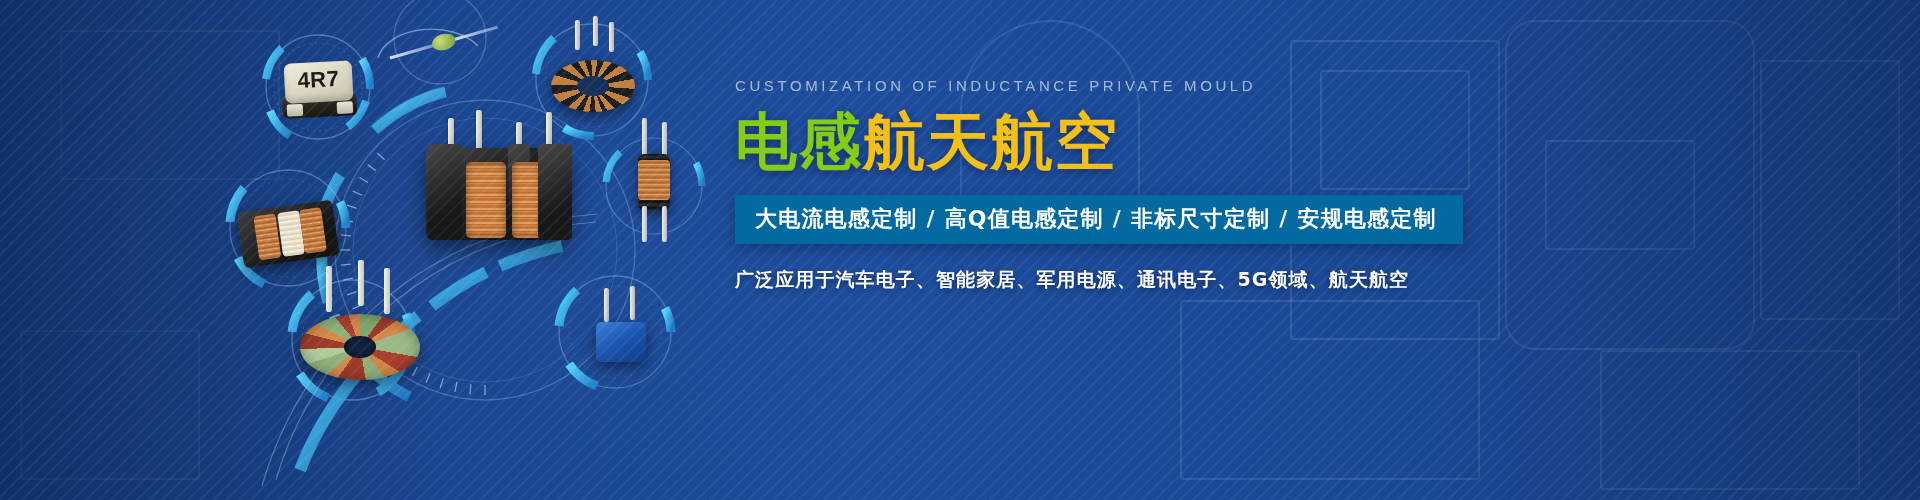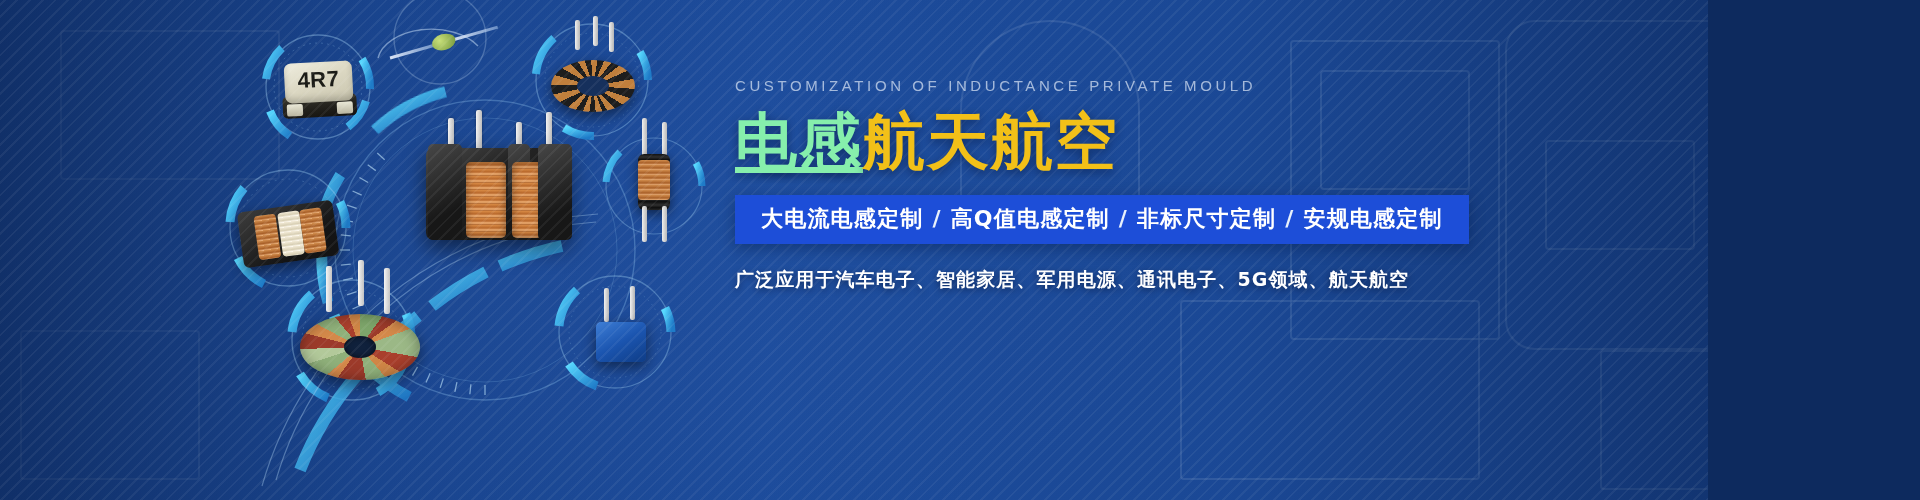--- a/index.html
+++ b/index.html
@@ -5,21 +5,21 @@
 <style>
   * { margin:0; padding:0; box-sizing:border-box; }
   html,body { background:#0d2a5e; }
   body {
     font-family:"Liberation Sans","DejaVu Sans",sans-serif;
     width:1920px; height:500px; overflow:hidden;
   }
 
   .banner{
     position:relative;
-    width:1708px; height:500px;
+    width:1920px; height:500px;
     overflow:hidden;
     background:#1d4ea0;
   }
 
   
   .bg-photo{
     position:absolute; inset:0;
     background:
       
       radial-gradient(ellipse 150px 200px at 1560px 150px, rgba(180,200,225,.17), transparent 70%),
@@ -257,28 +257,28 @@
     color:rgba(222,232,246,.70);
     white-space:nowrap;
     margin-bottom:16px;
   }
   .headline{
     font:700 62px/1.06 "DejaVu Sans","Liberation Sans",sans-serif;
     letter-spacing:2px;
     white-space:nowrap;
     text-shadow:0 3px 10px rgba(0,10,40,.45);
   }
-  .headline .w{ color:#86efac;text-decoration:underline; }
+  .headline .w{ color:#84cc16; }
   .headline .g{ color:#f2c018; }
 
   .pillbar{
     display:inline-block;
     margin-top:20px;
-    background:#1d4ed8;
-    padding:13px 26px 14px 26px;
+    background:#0369a1;
+    padding:13px 26px 14px 20px;
     box-shadow:0 4px 14px rgba(3,22,60,.38);
   }
   .pillbar .txt{
     font:700 22px/1 "DejaVu Sans","Liberation Sans",sans-serif;
     color:#ffffff;
     letter-spacing:1.2px;
     white-space:nowrap;
   }
   .sep{ color:#e9f1fb; padding:0 9px; font-weight:700; }
 

